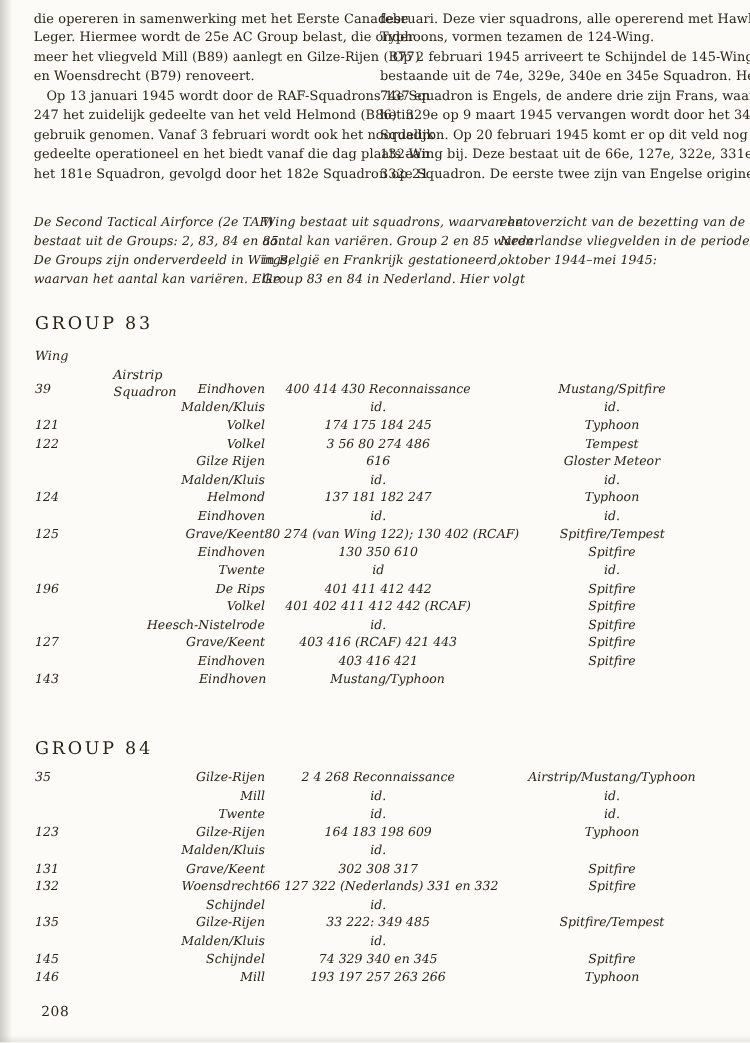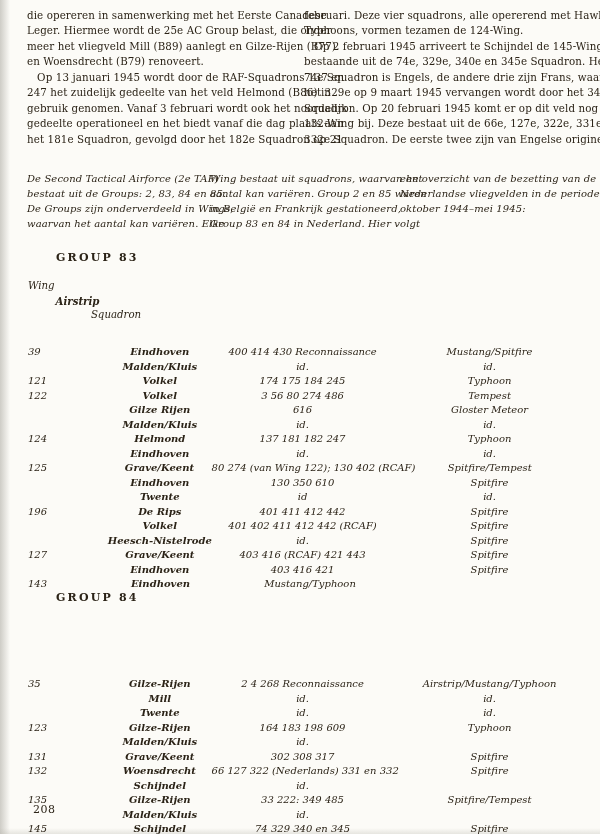--- a/index.html
+++ b/index.html
@@ -26,42 +26,41 @@
     line-height:15.45px;
     letter-spacing:0.1px;
   }
   .lead .tline{
     font-size:10px;
     line-height:15px;
     font-style:italic;
   }
   .group-title{
     position:absolute;left:28px;
-    font-size:11px;
+    font-size:14px;
     letter-spacing:2.2px;
-    font-weight:bold;
-    margin-left:28px;
+    font-weight:normal;
   }
   .thead,.trow{
     position:relative;
     display:flex;
     align-items:flex-start;
   }
   .thead{position:absolute;left:25px;width:561px;}
-  .rows{position:absolute;left:25px;width:561px;margin-top:40px;}
+  .rows{position:absolute;left:25px;width:561px;}
   .trow{height:14.5px;}
   .tcell{
     font-style:italic;
     font-size:10px;
     line-height:14.5px;
     white-space:pre;
     overflow:visible;
   }
   .c-wing{width:80px;padding-left:3px;text-align:left;}
-  .c-airstrip{width:105px;text-align:center;font-weight:bold;}
+  .c-airstrip{width:105px;text-align:right;}
   .c-squadron{width:182px;text-align:center;}
   .c-type{width:194px;text-align:center;}
   .thead .tcell{font-size:10.2px;}
   .page-number{
     position:absolute;left:33px;top:803px;
     font-size:11px;letter-spacing:0.5px;
   }
 </style>
 </head>
 <body>
@@ -218,21 +217,21 @@
       </div>
       <div class="trow">
         <div class="tcell c-wing">143</div>
         <div class="tcell c-airstrip">Eindhoven</div>
         <div class="tcell c-type">Mustang/Typhoon</div>
       </div>
     </div>
 
   <div class="group-title" style="top:591px;">GROUP 84</div>
 
-  <div class="rows" style="top:637px;">
+  <div class="rows" style="top:616px;">
       <div class="trow">
         <div class="tcell c-wing">35</div>
         <div class="tcell c-airstrip">Gilze-Rijen</div>
         <div class="tcell c-squadron">2 4 268 Reconnaissance</div>
         <div class="tcell c-type">Airstrip/Mustang/Typhoon</div>
       </div>
       <div class="trow">
         <div class="tcell c-wing"></div>
         <div class="tcell c-airstrip">Mill</div>
         <div class="tcell c-squadron">id.</div>

